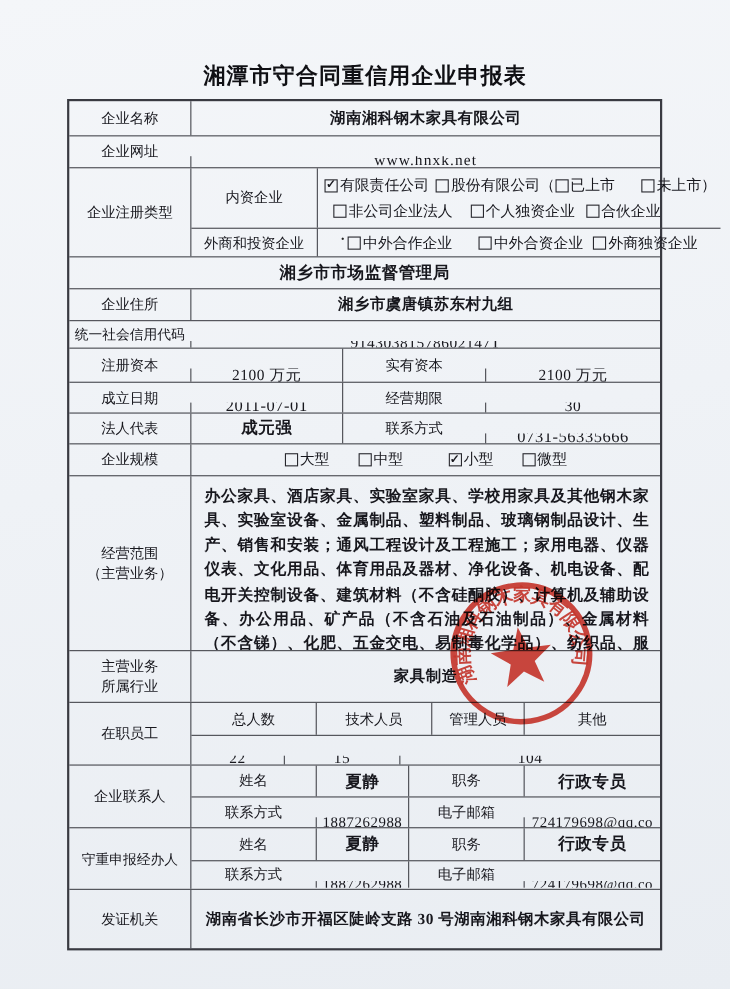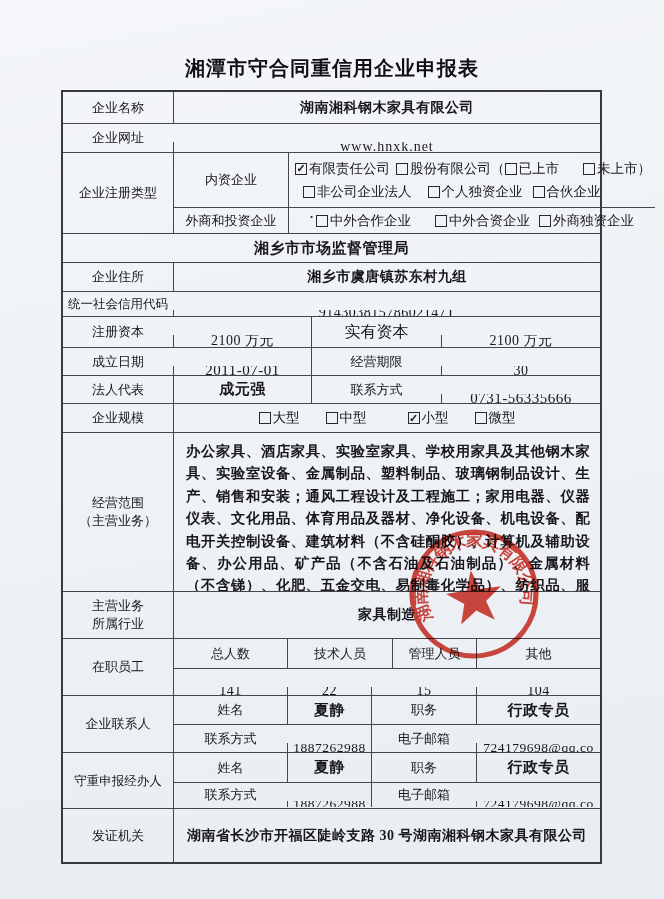--- a/index.html
+++ b/index.html
@@ -157,21 +157,21 @@
     </div>
 
     <div class="r" style="height:25px">
       <div class="cell lab small-lab">统一社会信用代码</div>
       <div class="cell grow num">91430381578602147T</div>
     </div>
 
     <div class="r" style="height:31px">
       <div class="cell lab">注册资本</div>
       <div class="cell num" style="width:138px">2100 万元</div>
-      <div class="cell" style="width:130px;font-size:16px">实有资本</div>
+      <div class="cell" style="width:130px;font-size:13px">实有资本</div>
       <div class="cell grow num">2100 万元</div>
     </div>
 
     <div class="r" style="height:28px">
       <div class="cell lab">成立日期</div>
       <div class="cell num" style="width:138px;font-size:15px">2011-07-01</div>
       <div class="cell" style="width:130px;font-size:13px">经营期限</div>
       <div class="cell grow num">30</div>
     </div>
 
@@ -227,21 +227,20 @@
     <div class="r" style="height:57px">
       <div class="cell lab">在职员工</div>
       <div class="vgroup">
         <div class="sub" style="height:29px">
           <div class="cell" style="width:113px;font-size:13px">总人数</div>
           <div class="cell" style="width:105px;font-size:13px">技术人员</div>
           <div class="cell" style="width:84px;font-size:13px">管理人员</div>
           <div class="cell grow" style="font-size:13px">其他</div>
         </div>
         <div class="sub" style="height:27px">
-          <div class="cell num" style="width:113px">141</div>
           <div class="cell num" style="width:84px">22</div>
           <div class="cell num" style="width:105px">15</div>
           <div class="cell grow num">104</div>
         </div>
       </div>
     </div>
 
     <div class="r" style="height:57px">
       <div class="cell lab">企业联系人</div>
       <div class="vgroup">

